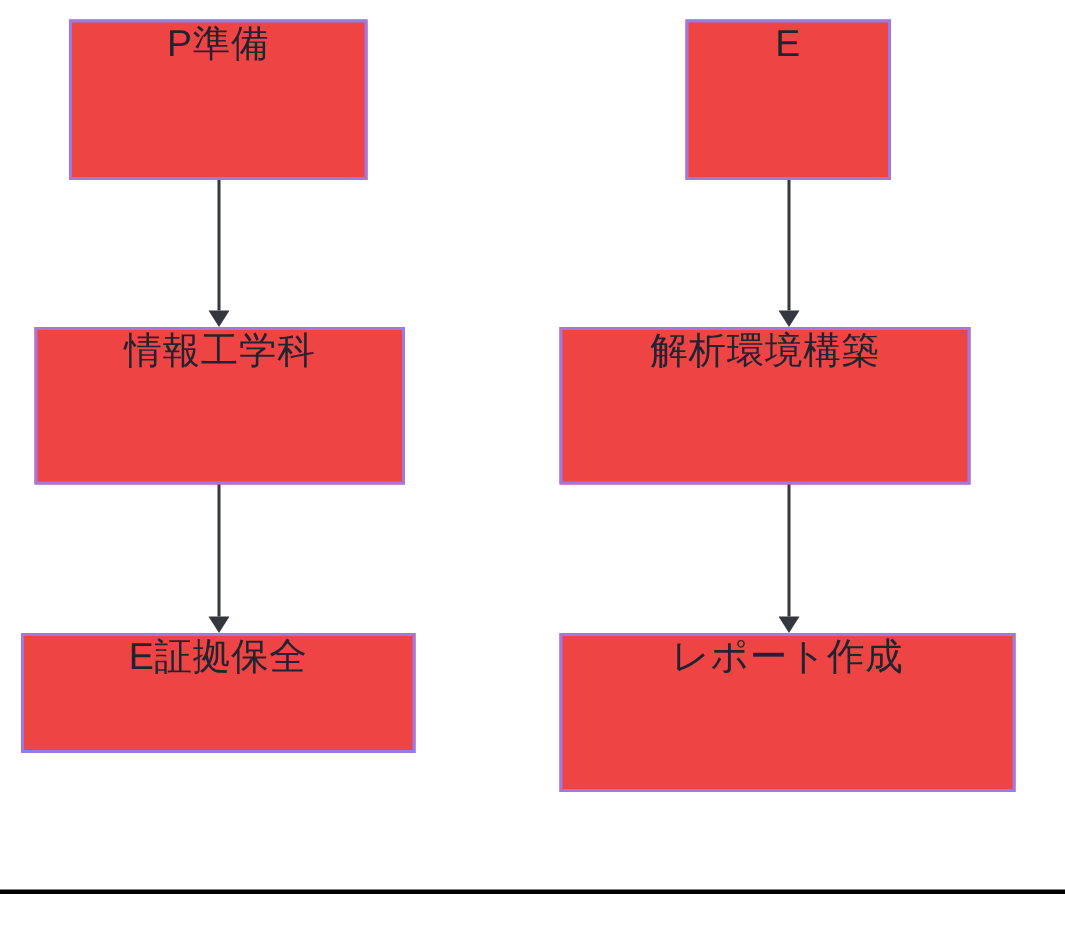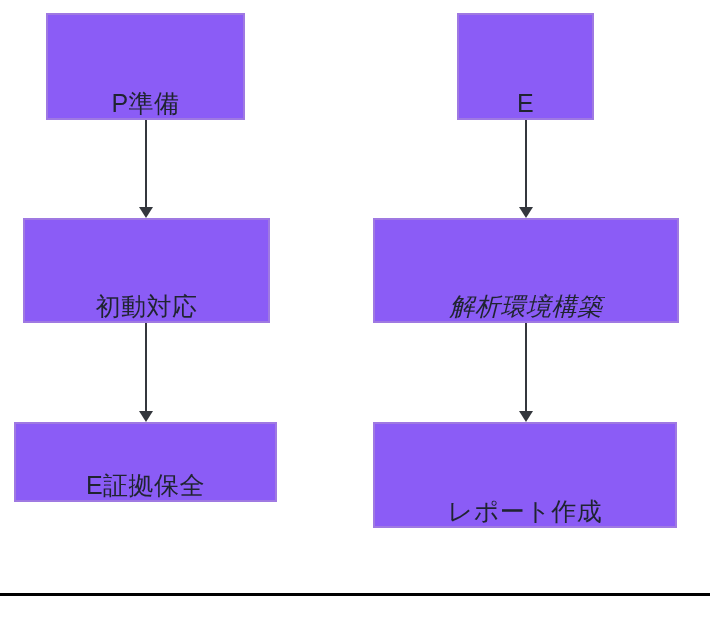--- a/index.html
+++ b/index.html
@@ -20,24 +20,24 @@
     left: 0;
     top: 0;
     width: 710px;
     height: 548px;
     overflow: hidden;
   }
 
   .node {
     position: absolute;
     box-sizing: border-box;
-    background: #8b5cf6;
+    background: #ef4444;
     border: 2px solid #9f79e2;
     display: flex;
-    align-items: flex-end;
+    align-items: flex-start;
     justify-content: center;
     color: #1f2430;
     font-size: 25px;
     line-height: 1.15;
     letter-spacing: 0.5px;
     white-space: nowrap;
   }
 
   .node .node-label {
     display: block;
@@ -102,42 +102,42 @@
   <div class="node" style="left:46px; top:13px; width:199px; height:107px;">
     <span class="node-label">P準備</span>
   </div>
 
   <div class="edge" style="left:145px; top:120px;">
     <div class="edge-line" style="height:87px;"></div>
     <div class="edge-head" style="top:87px;"></div>
   </div>
 
   <div class="node" style="left:23px; top:218px; width:247px; height:105px;">
-    <span class="node-label">初動対応</span>
+    <span class="node-label">情報工学科</span>
   </div>
 
   <div class="edge" style="left:145px; top:323px;">
     <div class="edge-line" style="height:88px;"></div>
     <div class="edge-head" style="top:88px;"></div>
   </div>
 
   <div class="node" style="left:14px; top:422px; width:263px; height:80px;">
     <span class="node-label">E証拠保全</span>
   </div>
 
   <div class="node" style="left:457px; top:13px; width:137px; height:107px;">
     <span class="node-label">E</span>
   </div>
 
   <div class="edge" style="left:525px; top:120px;">
     <div class="edge-line" style="height:87px;"></div>
     <div class="edge-head" style="top:87px;"></div>
   </div>
 
-  <div class="node" style="left:373px; top:218px; width:306px; height:105px;font-style:italic;">
+  <div class="node" style="left:373px; top:218px; width:274px; height:105px;">
     <span class="node-label">解析環境構築</span>
   </div>
 
   <div class="edge" style="left:525px; top:323px;">
     <div class="edge-line" style="height:88px;"></div>
     <div class="edge-head" style="top:88px;"></div>
   </div>
 
   <div class="node" style="left:373px; top:422px; width:304px; height:106px;">
     <span class="node-label">レポート作成</span>

